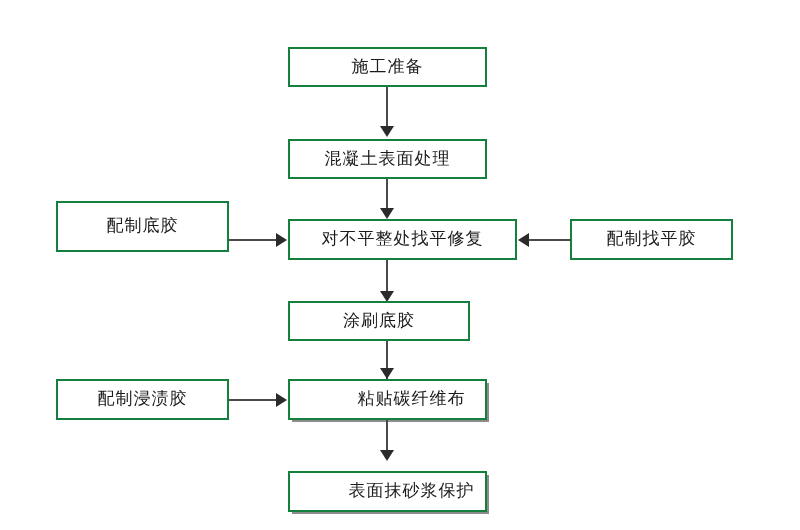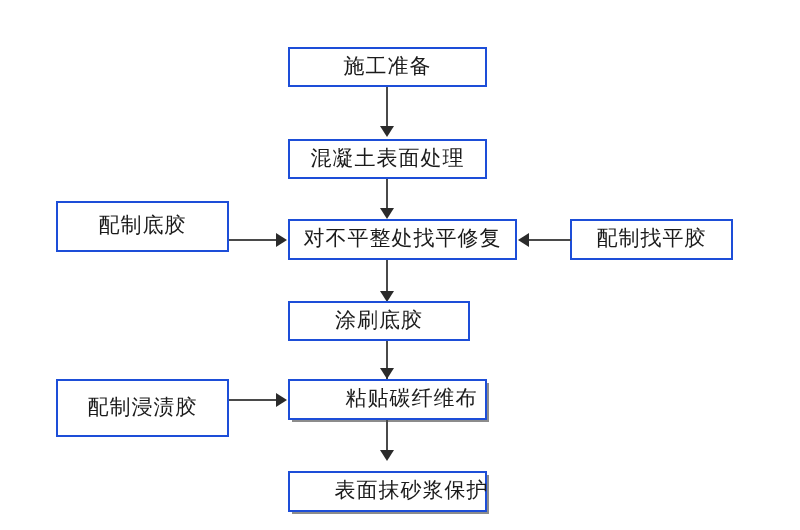--- a/index.html
+++ b/index.html
@@ -13,26 +13,26 @@
     width: 800px;
     height: 530px;
     background: #ffffff;
     font-family: "DejaVu Sans", "Liberation Sans", sans-serif;
     overflow: hidden;
   }
   .node {
     position: absolute;
     box-sizing: border-box;
     background: #ffffff;
-    border: 2px solid #1d4ed8;
+    border: 2px solid #15803d;
     display: flex;
     align-items: center;
     justify-content: center;
     color: #1b1b1b;
-    font-size: 21px;
+    font-size: 17px;
     letter-spacing: 1px;
     line-height: 1;
     white-space: nowrap;
   }
   .node.shadowed {
     box-shadow: 3px 3px 0 -1px #8c8c8c;
     padding-left: 48px;
   }
   .node-label {
     display: block;
@@ -108,21 +108,21 @@
   <div class="conn-v" style="left:386px; top:260px; height:36px;"></div>
   <div class="arrowhead arrow-down" style="left:380px; top:291px;"></div>
 
   <div class="node" style="left:288px; top:301px; width:182px; height:40px;">
     <span class="node-label">涂刷底胶</span>
   </div>
 
   <div class="conn-v" style="left:386px; top:341px; height:38px;"></div>
   <div class="arrowhead arrow-down" style="left:380px; top:368px;"></div>
 
-  <div class="node" style="left:56px; top:379px; width:173px; height:58px;">
+  <div class="node" style="left:56px; top:379px; width:173px; height:41px;">
     <span class="node-label">配制浸渍胶</span>
   </div>
   <div class="conn-h" style="left:229px; top:399px; width:48px;"></div>
   <div class="arrowhead arrow-right" style="left:276px; top:393px;"></div>
 
   <div class="node shadowed" style="left:288px; top:379px; width:199px; height:41px;">
     <span class="node-label">粘贴碳纤维布</span>
   </div>
 
   <div class="conn-v" style="left:386px; top:420px; height:36px;"></div>

